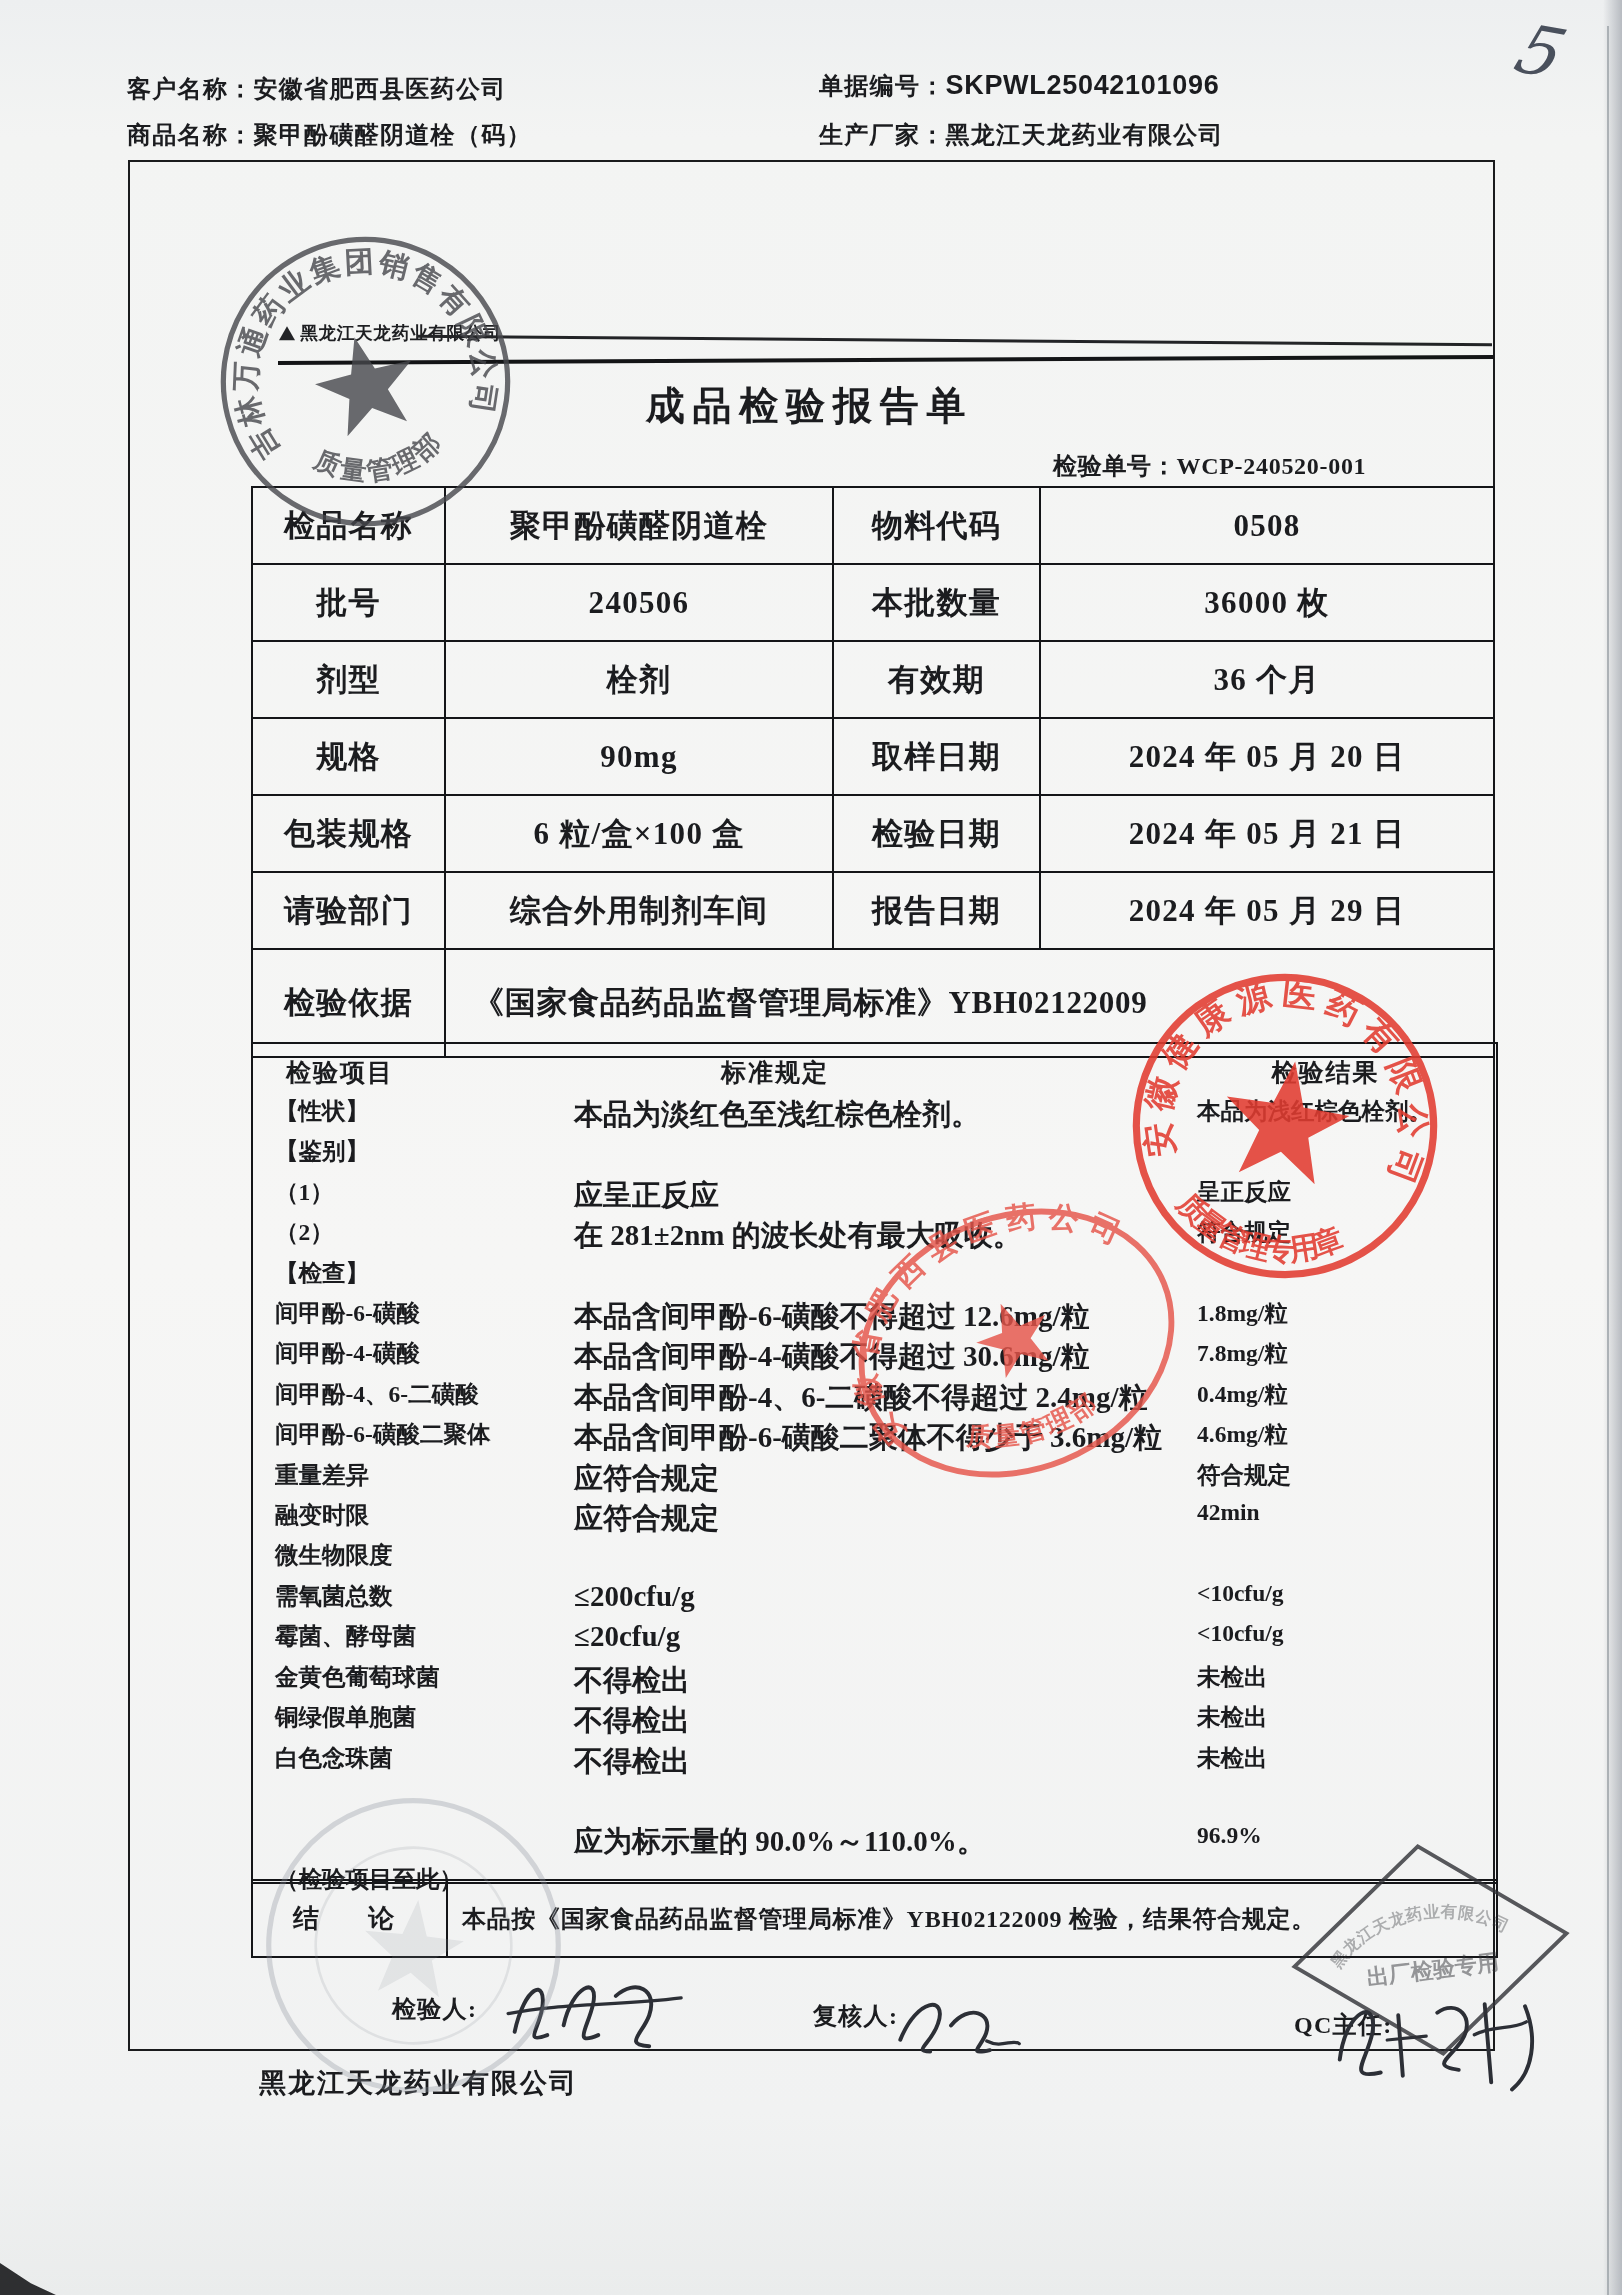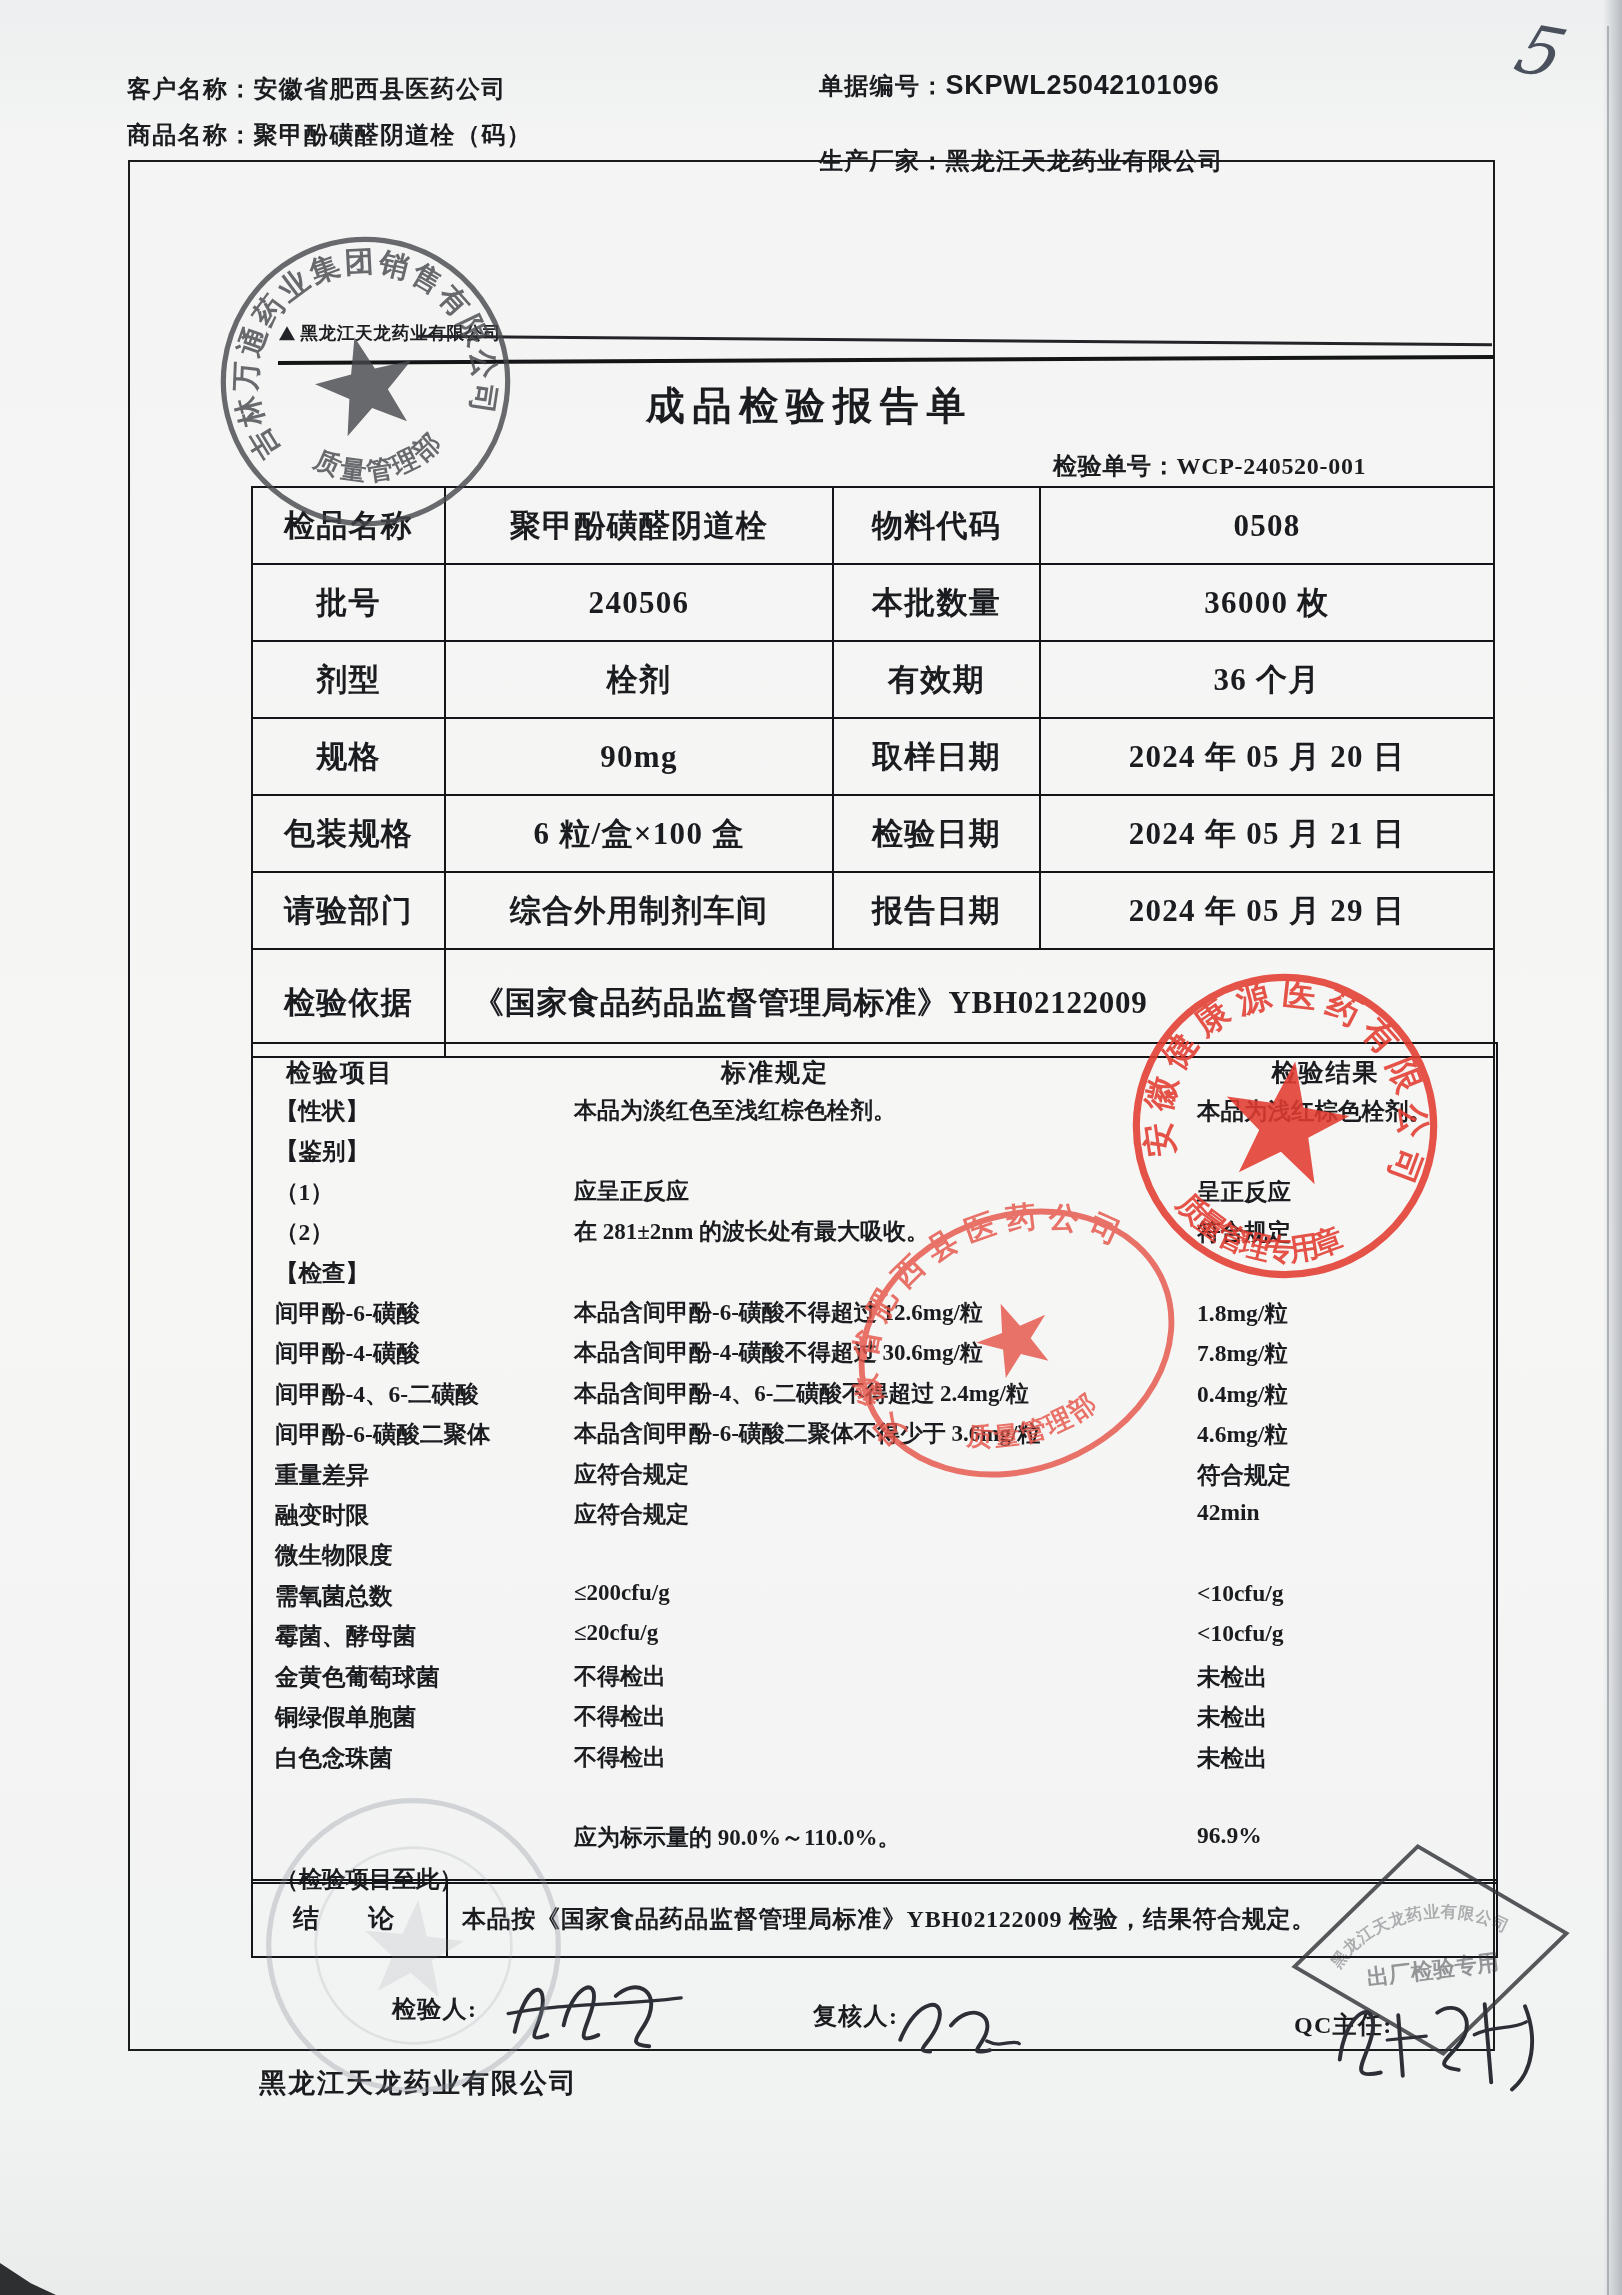--- a/index.html
+++ b/index.html
@@ -43,21 +43,21 @@
   
   .insp-box{position:absolute; left:251px; top:1042px; width:1243px; height:838px;
     border:2px solid #141518;}
   .insp-h{position:absolute; top:11.7px; font-size:25px; font-weight:700; letter-spacing:2px;}
   .insp-h.item{left:33px; width:209px;}
   .insp-h.std{left:385px; width:274px; text-align:center;}
   .insp-h.res{left:929px; width:287px; text-align:center;}
   .insp-rows{position:absolute; left:0; top:51px; width:100%; height:782px;}
   .insp-row{position:absolute; left:0; width:100%; height:40px;}
   .insp-item{position:absolute; left:22px; width:287px; font-size:23.5px; font-weight:600; white-space:nowrap;}
-  .insp-std{position:absolute; left:321px; width:606px; font-size:23px; font-weight:600; white-space:nowrap;}
+  .insp-std{position:absolute; left:321px; width:606px; font-size:29px; font-weight:600; white-space:nowrap;}
   .insp-res{position:absolute; left:944px; width:287px; font-size:23.5px; font-weight:600; white-space:nowrap;}
   
   .concl-box{position:absolute; left:251px; top:1879px; width:1243px; height:75px; border:2px solid #141518;}
   .concl-label{position:absolute; left:0; top:0; width:193px; height:100%; border-right:2px solid #141518;
     display:flex; align-items:center; justify-content:center; font-size:26px; font-weight:700; letter-spacing:11.7px;}
   .concl-text{position:absolute; left:209px; top:0; width:1017px; height:100%;
     display:flex; align-items:center; font-size:24px; font-weight:600; letter-spacing:0.7px;}
   
   .sig-label{position:absolute; font-size:24px; font-weight:600; letter-spacing:1.3px;}
   .footer-company{position:absolute; left:259px; top:2065px; font-size:27px; font-weight:700; letter-spacing:2px;}
@@ -88,21 +88,21 @@
 
   <div class="abs hdr nowrap" style="left:127px; top:73px;">
     <span>客户名称：</span><span class="val">安徽省肥西县医药公司</span>
   </div>
   <div class="abs hdr nowrap" style="left:819px; top:70px;">
     <span>单据编号：</span><span class="val bold">SKPWL25042101096</span>
   </div>
   <div class="abs hdr nowrap" style="left:127px; top:119px;">
     <span>商品名称：</span><span class="val">聚甲酚磺醛阴道栓（码）</span>
   </div>
-  <div class="abs hdr nowrap" style="left:819px; top:119px;margin-top:26px;">
+  <div class="abs hdr nowrap" style="left:819px; top:119px;">
     <span>生产厂家：</span><span class="val">黑龙江天龙药业有限公司</span>
   </div>
 
   <div class="outer-frame"></div>
 
   <div class="logo-row nowrap">
     <span class="logo-icon"></span><span>黑龙江天龙药业有限公司</span>
   </div>
   <div class="rule-a"></div>
   <div class="rule-b"></div>

